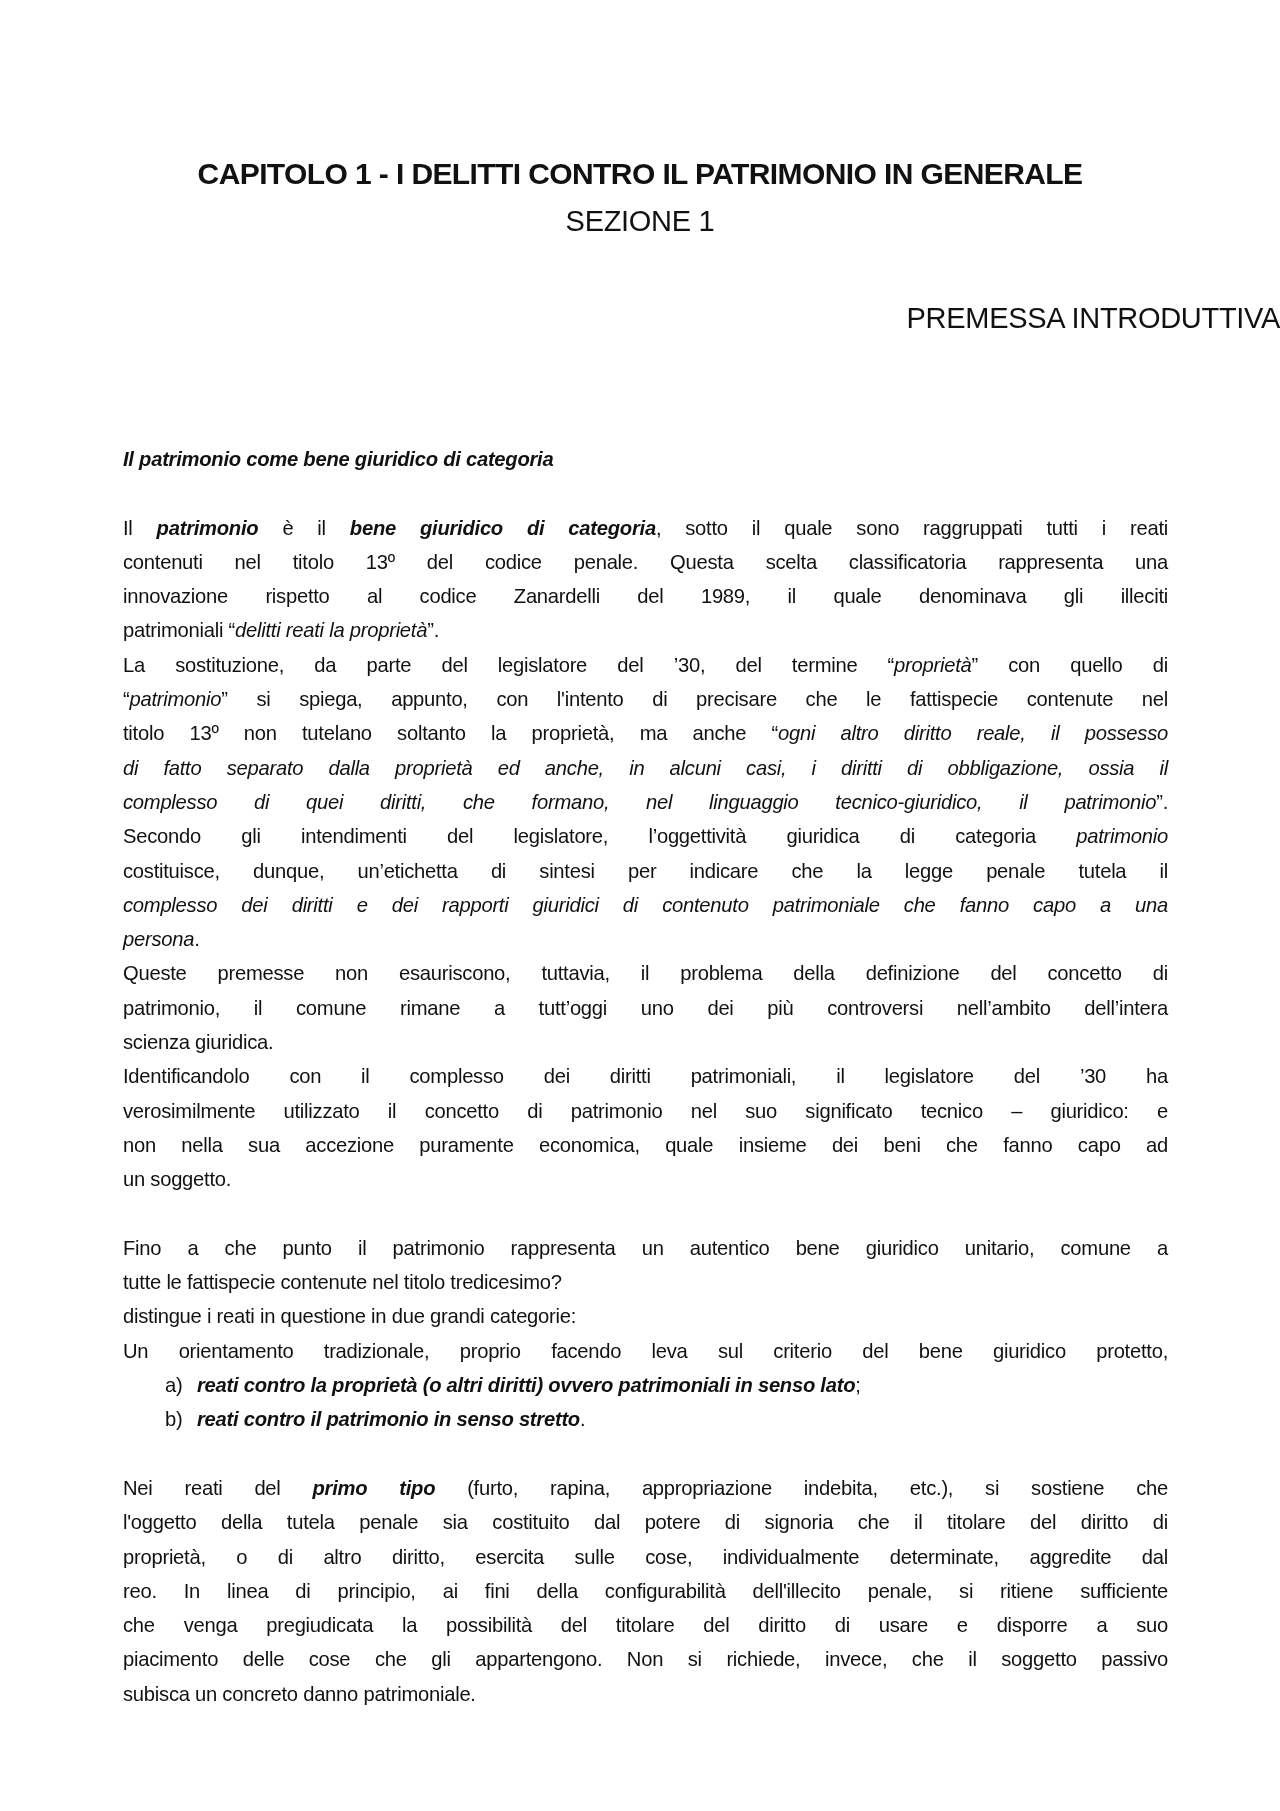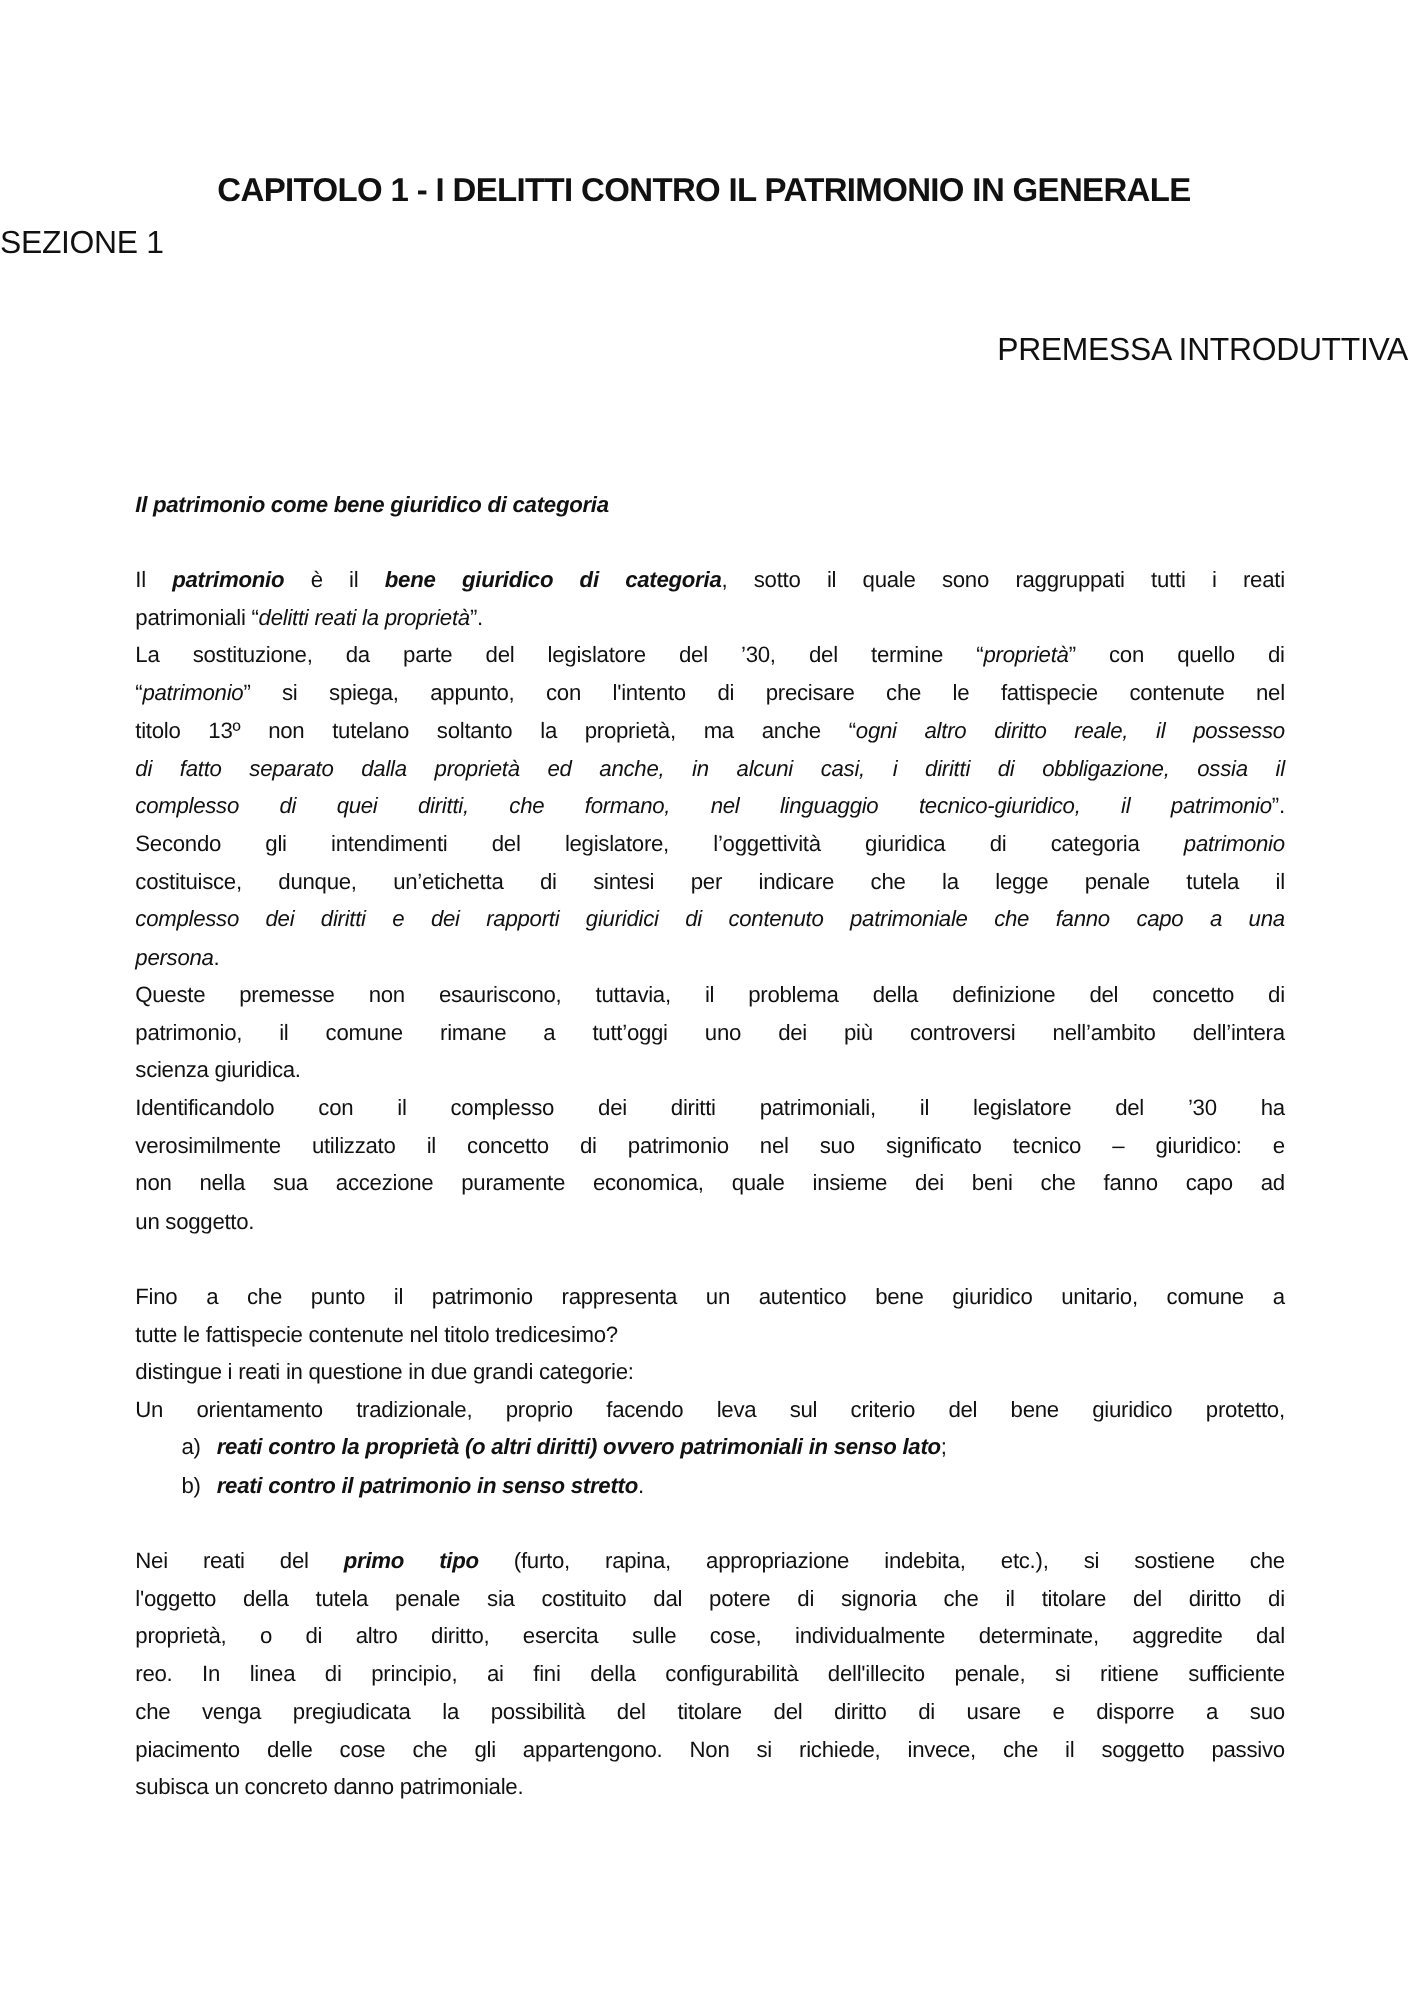--- a/index.html
+++ b/index.html
@@ -1,21 +1,21 @@
 <!DOCTYPE html>
 <html><head>
 <meta charset="utf-8">
 <style>
   html, body { margin: 0; padding: 0; background: #ffffff; }
   body { width: 1280px; height: 1811px; position: relative; overflow: hidden; color: #111111;
          font-family: "Liberation Sans", "DejaVu Sans", sans-serif; }
   .page { position: absolute; left: 0; top: 0; width: 1280px; height: 1761px; background: #ffffff; }
   .chapter-title { position: absolute; left: 0; top: 157px; width: 1280px; text-align: center;
                    font-size: 30px; font-weight: bold; letter-spacing: -0.6px; }
-  .section-label { position: absolute; left: 0; top: 205px; width: 1280px; text-align: left;
+  .section-label { position: absolute; left: 0; top: 205px; width: 1280px; text-align: center;
                    font-size: 29px; letter-spacing: -0.3px; }
   .section-title { position: absolute; left: 0; top: 302px; width: 1280px; text-align: right;
                    font-size: 29px; letter-spacing: -0.3px; }
   .content { position: absolute; left: 123px; top: 414px; width: 1045px;
              font-size: 20.2px; line-height: 34.3px; letter-spacing: -0.25px; margin-top: 28px; }
   .subheading { font-weight: bold; font-style: italic; margin: 0 0 34.3px 0; }
   .para { margin: 0; text-align: justify; }
   .para .line { display: block; text-align: justify; text-align-last: justify; white-space: nowrap; }
   .para .line.last { text-align-last: left; }
   .para-gap { height: 34.3px; }
@@ -33,20 +33,22 @@
 <div class="page">
   <div class="chapter-title">CAPITOLO 1  - I DELITTI CONTRO IL PATRIMONIO IN GENERALE</div>
   <div class="section-label">SEZIONE 1</div>
   <div class="section-title">PREMESSA INTRODUTTIVA</div>
 
   <div class="content">
     <div class="subheading">Il patrimonio come bene giuridico di categoria</div>
 
     <div class="para">
         <span class="line"><span>Il </span><span class="b i">patrimonio</span><span> è il </span><span class="b i">bene giuridico di categoria</span><span>, sotto il quale sono raggruppati tutti i reati</span></span>
+        <span class="line"><span>contenuti nel titolo 13º del codice penale. Questa scelta classificatoria rappresenta una</span></span>
+        <span class="line"><span>innovazione rispetto al codice Zanardelli del 1989, il quale denominava gli illeciti</span></span>
         <span class="line last"><span>patrimoniali “</span><span class="i">delitti reati la proprietà</span><span>”.</span></span>
         <span class="line"><span>La sostituzione, da parte del legislatore del ’30, del termine “</span><span class="i">proprietà</span><span>” con quello di</span></span>
         <span class="line"><span>“</span><span class="i">patrimonio</span><span>” si spiega, appunto, con l'intento di precisare che le fattispecie contenute nel</span></span>
         <span class="line"><span>titolo 13º non tutelano soltanto la proprietà, ma anche “</span><span class="i">ogni altro diritto reale, il possesso</span></span>
         <span class="line"><span class="i">di fatto separato dalla proprietà ed anche, in alcuni casi, i diritti di obbligazione, ossia il</span></span>
         <span class="line"><span class="i">complesso di quei diritti, che formano, nel linguaggio tecnico-giuridico, il patrimonio</span><span>”.</span></span>
         <span class="line"><span>Secondo gli intendimenti del legislatore, l’oggettività giuridica di categoria </span><span class="i">patrimonio</span></span>
         <span class="line"><span>costituisce, dunque, un’etichetta di sintesi per indicare che la legge penale tutela il</span></span>
         <span class="line"><span class="i">complesso dei diritti e dei rapporti giuridici di contenuto patrimoniale che fanno capo a una</span></span>
         <span class="line last"><span class="i">persona</span><span>.</span></span>

